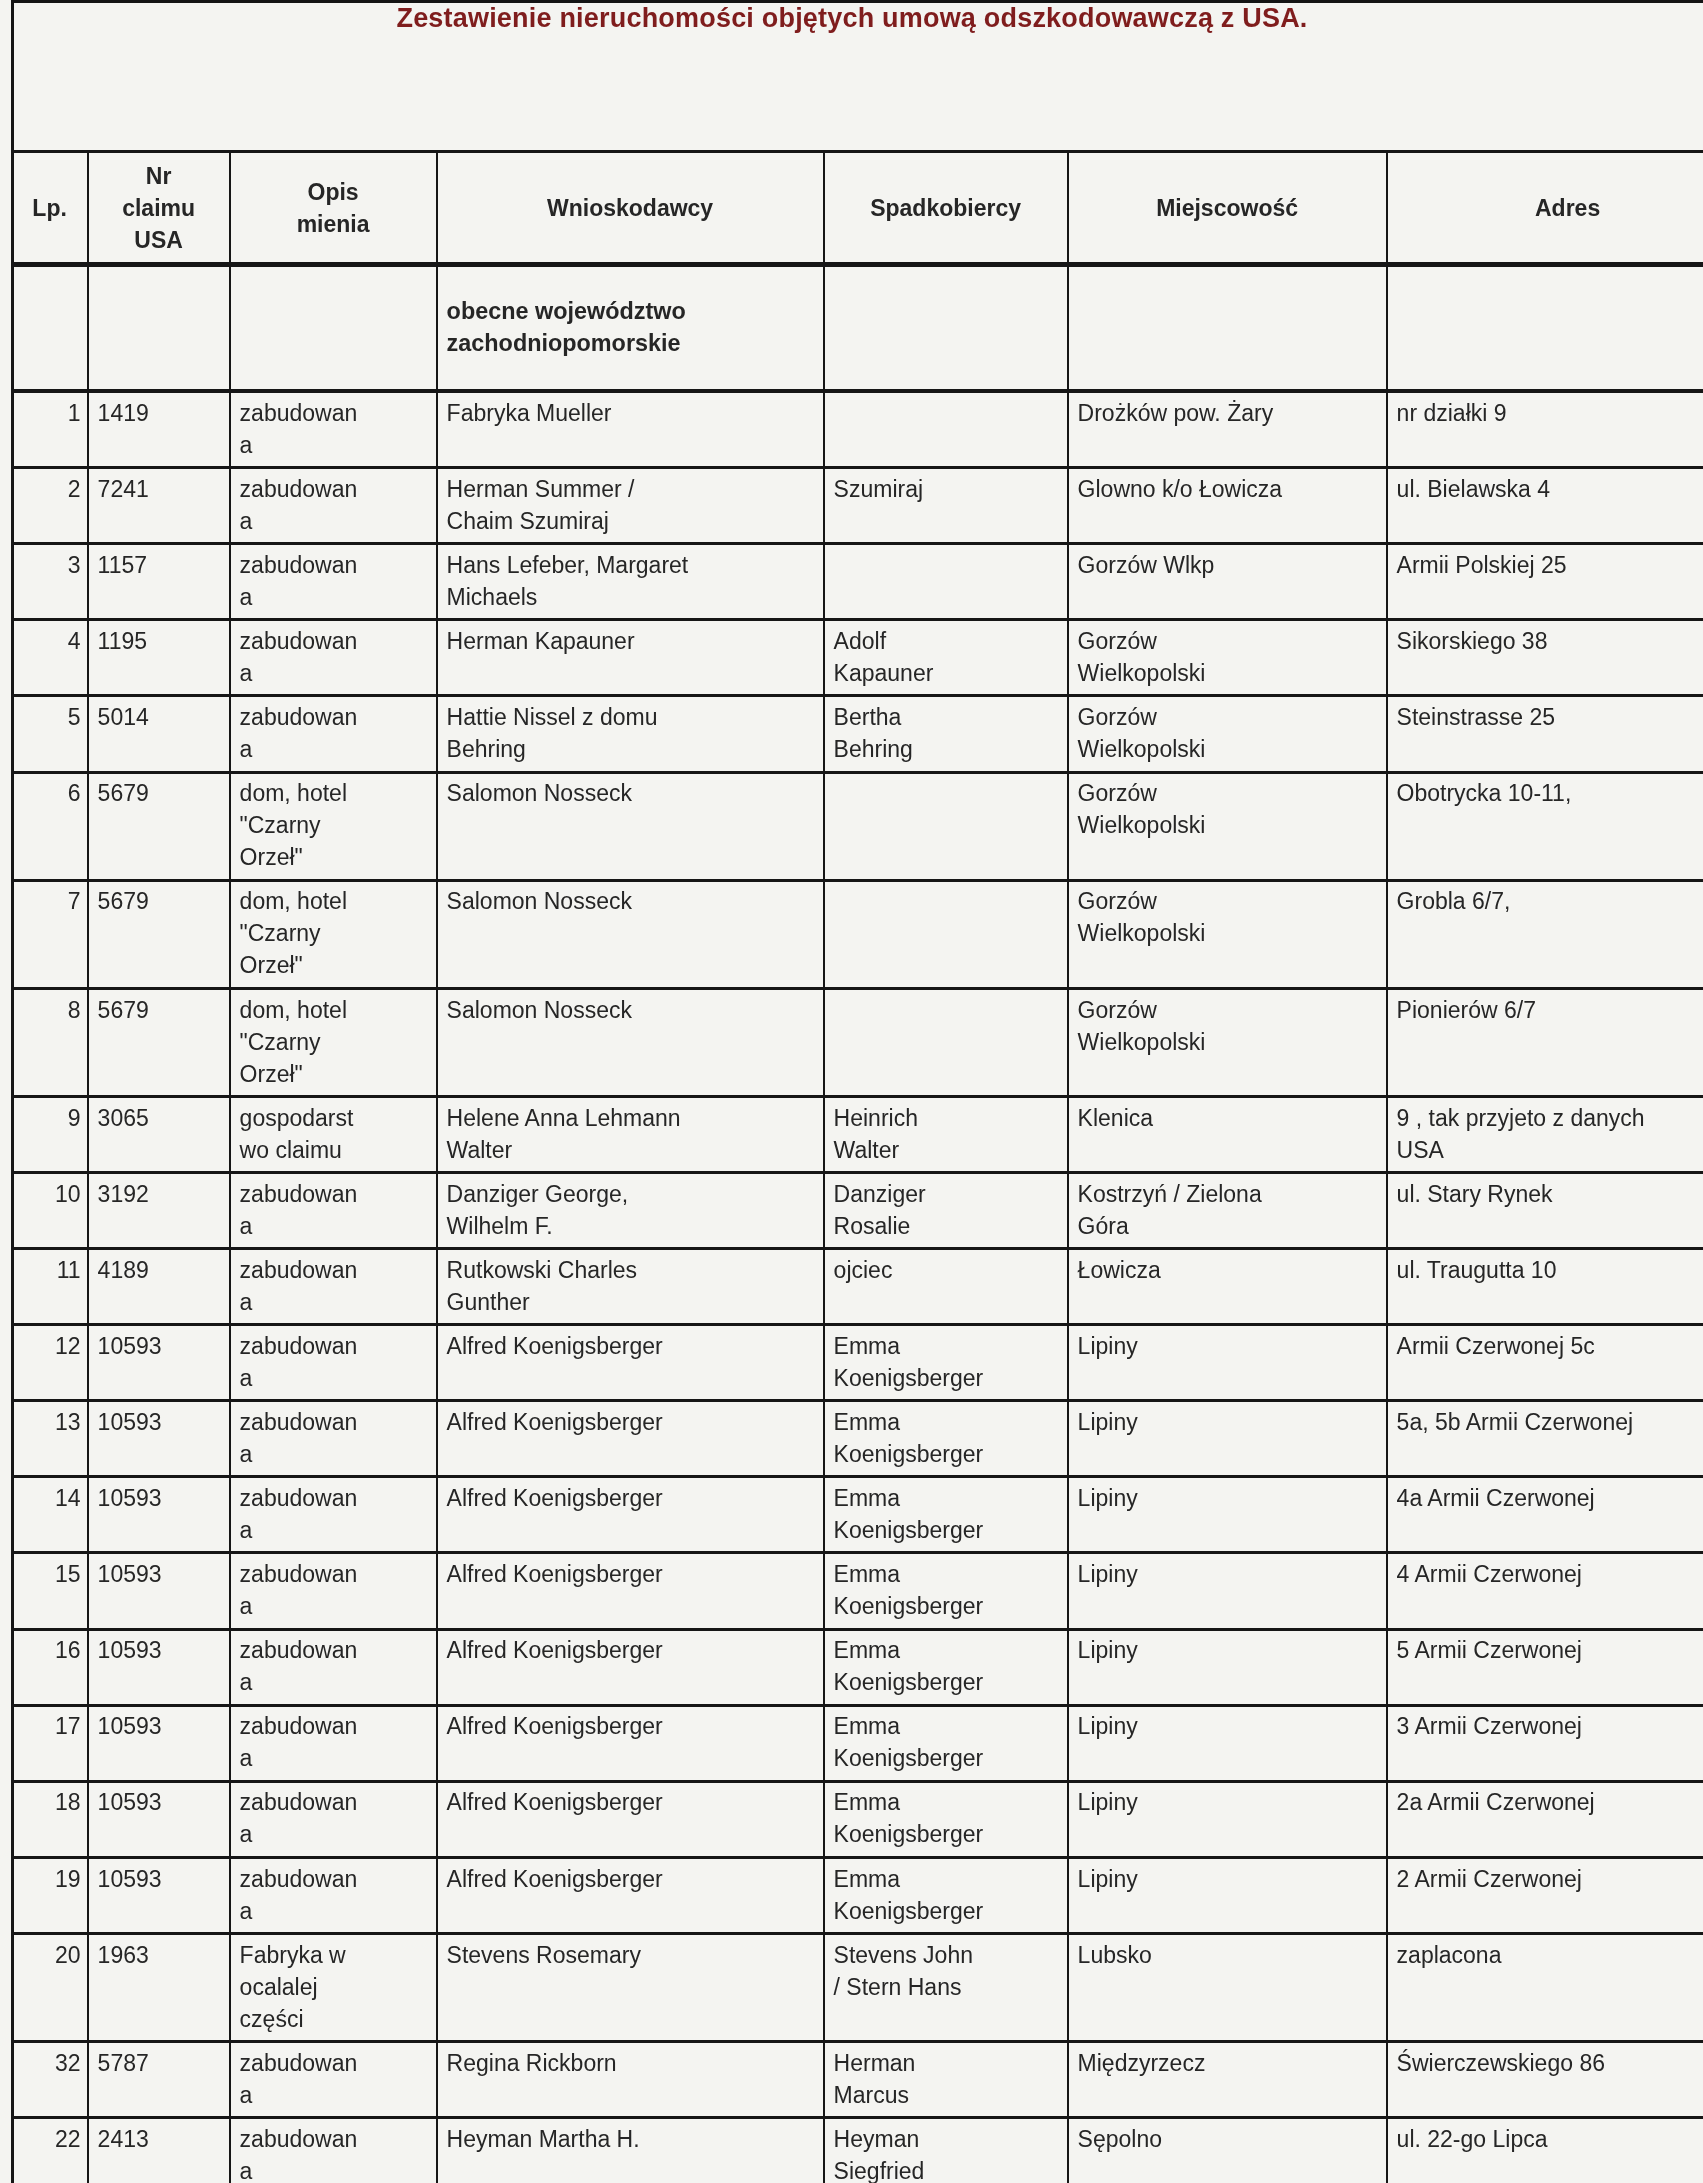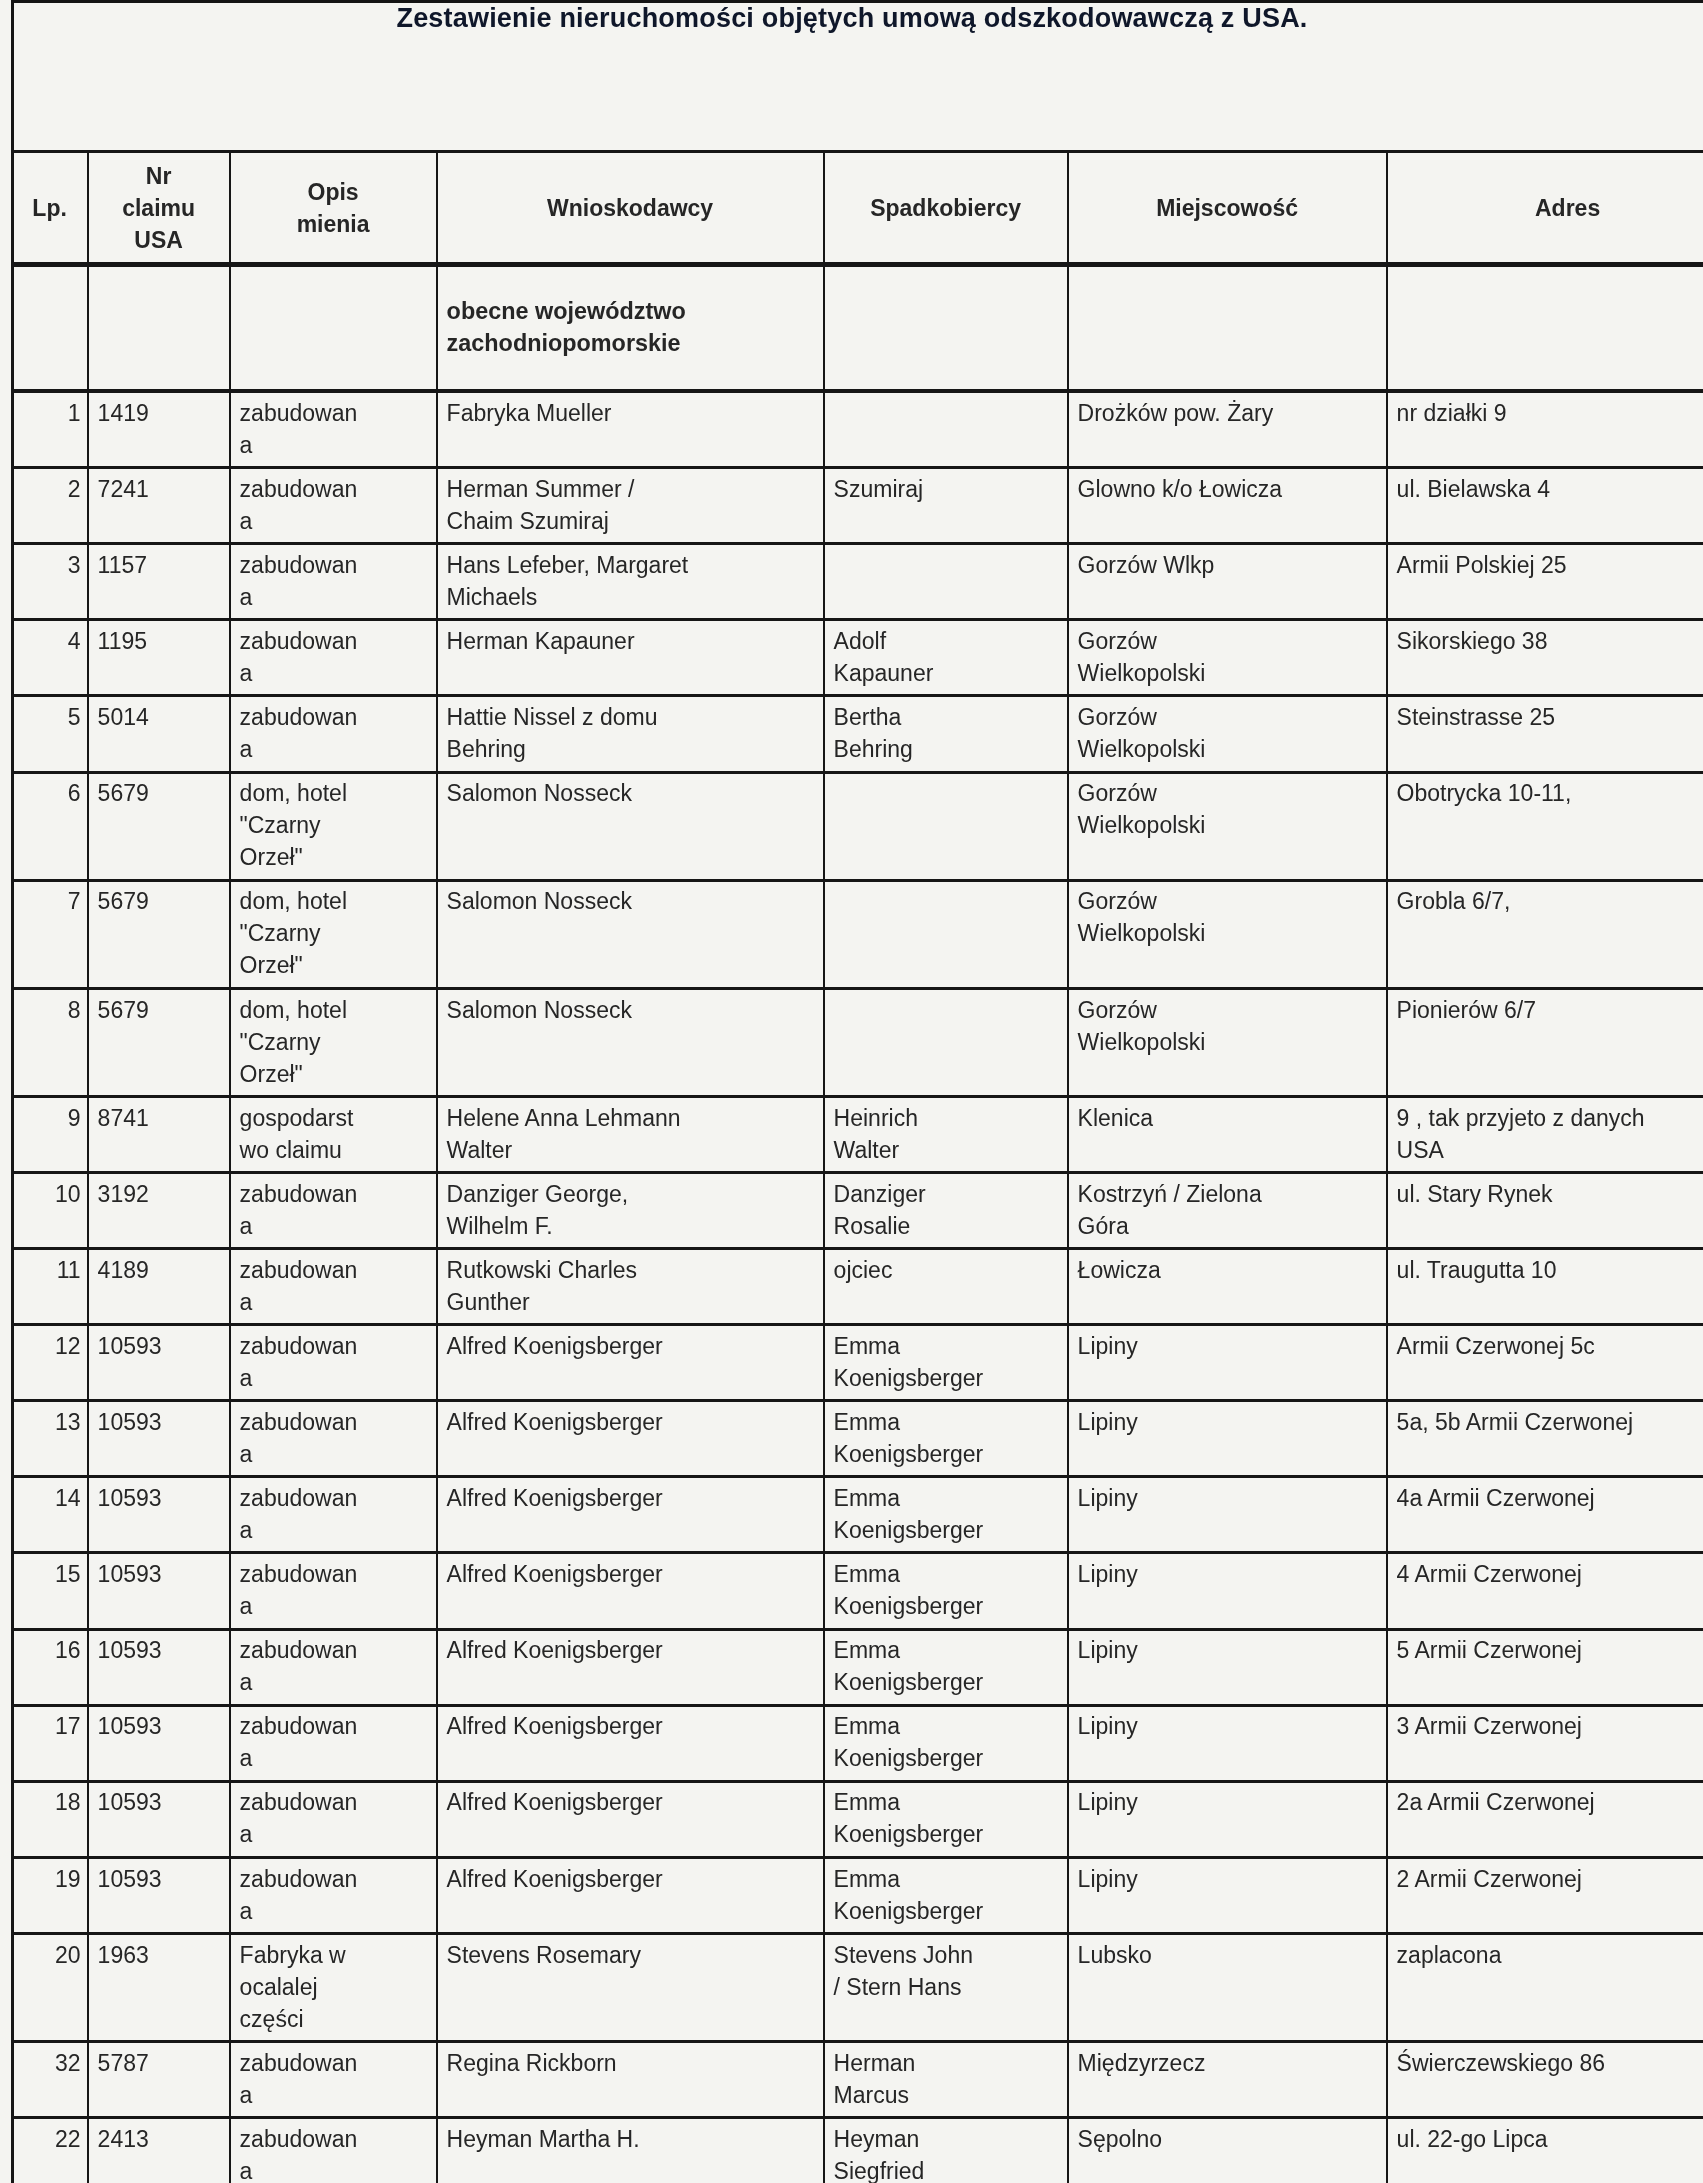--- a/index.html
+++ b/index.html
@@ -30,21 +30,21 @@
   }
   .title {
     position: absolute;
     top: 3px; left: 0;
     width: 100%;
     margin: 0;
     text-align: center;
     font-size: 27px;
     font-weight: bold;
     letter-spacing: 0.2px;
-    color: #0f172a;
+    color: #7f1d1d;
   }
   table.claims {
     position: absolute;
     left: 10.6px;
     top: 150px;
     width: 1682px;
     border-collapse: collapse;
     table-layout: fixed;
     background: transparent;
   }
@@ -214,21 +214,21 @@
 "Czarny
 Orzeł"</td>
           <td class="col-wnioskodawcy">Salomon Nosseck</td>
           <td class="col-spadkobiercy"></td>
           <td class="col-miejscowosc">Gorzów
 Wielkopolski</td>
           <td class="col-adres">Pionierów 6/7</td>
         </tr>
         <tr>
           <td class="col-lp">9</td>
-          <td class="col-nr_claimu_usa">8741</td>
+          <td class="col-nr_claimu_usa">3065</td>
           <td class="col-opis_mienia">gospodarst
 wo claimu</td>
           <td class="col-wnioskodawcy">Helene Anna Lehmann
 Walter</td>
           <td class="col-spadkobiercy">Heinrich
 Walter</td>
           <td class="col-miejscowosc">Klenica</td>
           <td class="col-adres">9 , tak przyjeto z danych
 USA</td>
         </tr>

